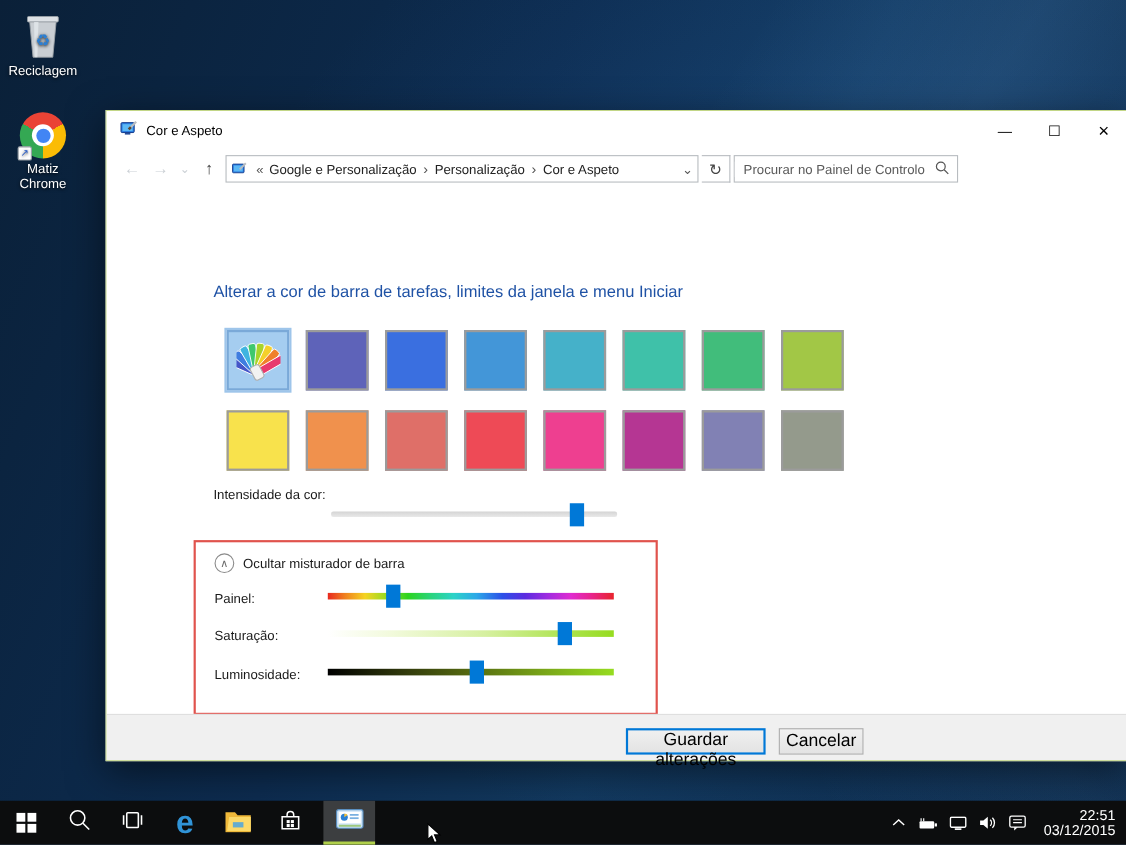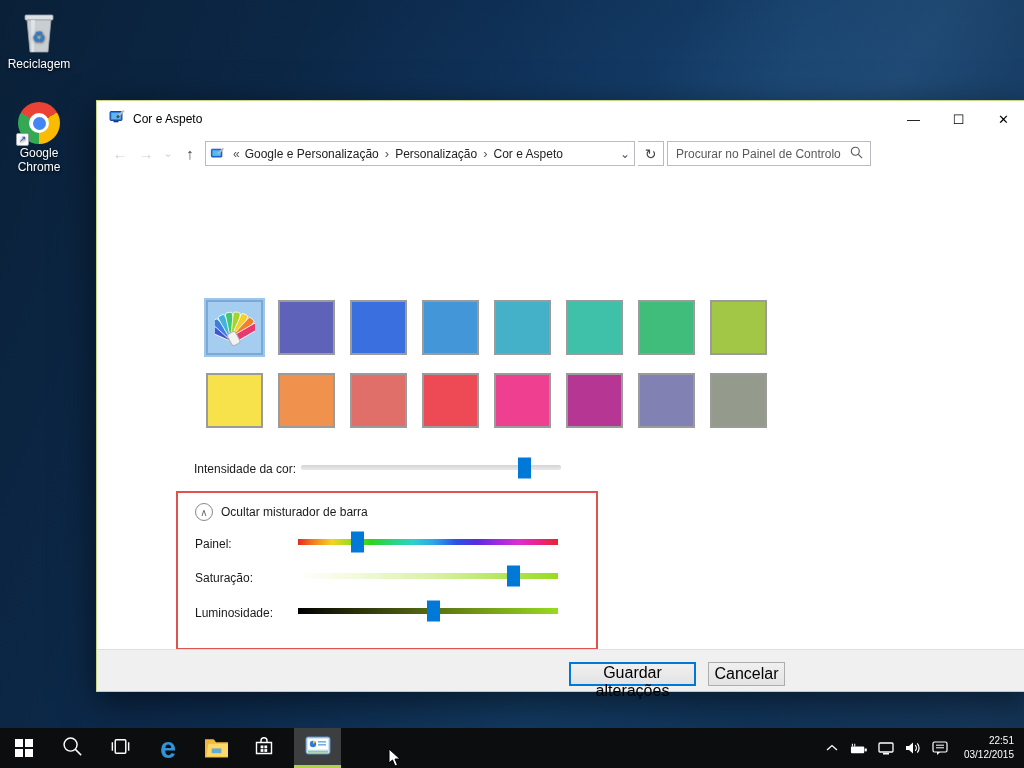--- a/index.html
+++ b/index.html
@@ -76,21 +76,21 @@
 
   .content { position:absolute; left:0; top:68px; right:0; bottom:42px; background:#fff; }
   .heading { position:absolute; left:97px; top:88px; font-size:15px; color:#1f52a5; }
 
   .swatch-grid { position:absolute; left:109px; top:131px; width:600px; display:grid;
     grid-template-columns:repeat(8, 57px); grid-auto-rows:55px; column-gap:15px; row-gap:18px; }
   .swatch { width:57px; height:55px; border:2px solid #9b9b9b; cursor:pointer; }
   .swatch.auto { background:#a5cdf0; border-color:#7aa9d8; display:flex; align-items:center; justify-content:center; }
   .swatch.selected { outline:2px solid #9ec5ea; outline-offset:0; }
 
-  .intensity-label { position:absolute; left:97px; top:293px; font-size:12px; color:#1a1a1a;text-align:right; }
+  .intensity-label { position:absolute; left:97px; top:274px; font-size:12px; color:#1a1a1a;text-align:right; }
   .intensity-track { position:absolute; left:204px; top:296px; width:260px; height:5px;
     background:linear-gradient(180deg,#d4d4d4,#e9e9e9); border-radius:2px; }
   .slider-thumb { position:absolute; top:50%; transform:translateY(-50%); width:13px; height:21px;
     background:#0078d7; cursor:pointer; }
 
   .mixer-box { position:absolute; left:79px; top:322px; width:422px; height:159px; border:2px solid #e0534d; }
   .mixer-toggle { position:absolute; left:17px; top:10px; display:flex; align-items:center; cursor:pointer; }
   .toggle-circle { width:18px; height:18px; border:1px solid #8a8a8a; border-radius:50%; color:#6a6a6a;
     font-size:10px; display:flex; align-items:center; justify-content:center; }
   .mixer-toggle .lbl { margin-left:8px; font-size:12px; color:#1a1a1a; }
@@ -112,21 +112,21 @@
   
   .taskbar { position:absolute; left:0; right:0; bottom:0; height:40px; background:#0c0d0e; display:flex; align-items:stretch; }
   .tb-cell { width:48px; display:flex; align-items:center; justify-content:center; cursor:pointer; position:relative; }
   .tb-cell.active { background:#3c3e40; width:47px; margin-left:6px; }
   .tb-cell.active::after { content:""; position:absolute; left:0; right:0; bottom:0; height:3px; background:#b0d04b; }
   .start-grid { display:grid; grid-template-columns:8px 8px; grid-auto-rows:8px; gap:2px; }
   .start-grid span { background:#fff; }
   .edge-e { color:#3094d8; font-size:29px; font-weight:bold; line-height:29px; }
   .tray { position:absolute; right:0; top:0; height:40px; display:flex; align-items:center; gap:9px; padding-right:10px; }
   .tray-icon { display:flex; align-items:center; justify-content:center; width:18px; cursor:pointer; }
-  .clock { color:#fff; font-size:10px; text-align:right; line-height:14px; margin-left:6px; cursor:default; }
+  .clock { color:#fff; font-size:13px; text-align:right; line-height:14px; margin-left:6px; cursor:default; }
 
   .cursor { position:absolute; left:388px; top:748px; z-index:50; pointer-events:none; }
 </style>
 </head>
 <body>
 
 <div class="desktop">
   <div class="beam b1"></div>
   <div class="beam b2"></div>
   <div class="logo-pane pane-top"></div>
@@ -148,21 +148,21 @@
 </div>
 
 <div class="desk-icon" id="icon-chrome">
   <span class="chrome-wrap" style="display:block;">
     <span class="c-outer" style="display:block;"></span>
     <span class="c-white" style="display:block;"></span>
     <span class="c-blue" style="display:block;"></span>
     <span class="shortcut-badge">↗</span>
   </span>
   <span>
-    <span>Google</span><br>
+    <span>Matiz</span><br>
     <span>Chrome</span>
   </span>
 </div>
 
 <div class="window">
 
   <div class="titlebar">
     <span class="app-icon">
       <svg width="16" height="16" viewBox="0 0 16 16">
         <rect x="1" y="2.5" width="12" height="9" rx="1" fill="#2a7de0" stroke="#123a8c" stroke-width="0.9"></rect>
@@ -209,20 +209,21 @@
       <span class="mag">
         <svg width="13" height="13" viewBox="0 0 14 14">
           <circle cx="5.7" cy="5.7" r="4.3" stroke="#555" fill="none" stroke-width="1.2"></circle>
           <line x1="9" y1="9" x2="13" y2="13" stroke="#555" stroke-width="1.2"></line>
         </svg>
       </span>
     </div>
   </div>
 
   <div class="content">
+    <div class="heading">Alterar a cor de barra de tarefas, limites da janela e menu Iniciar</div>
 
     <div class="swatch-grid">
         <div class="swatch auto selected">
           <svg width="40" height="38" viewBox="0 0 40 38">
             <g transform="translate(19,30)">
               <rect x="-3.4" y="-27" width="7" height="25" rx="2" transform="rotate(-66)" fill="#4656c8" stroke="#ffffff" stroke-width="0.8"></rect>
               <rect x="-3.4" y="-27" width="7" height="25" rx="2" transform="rotate(-48)" fill="#3f7de0" stroke="#ffffff" stroke-width="0.8"></rect>
               <rect x="-3.4" y="-27" width="7" height="25" rx="2" transform="rotate(-30)" fill="#3fb4e0" stroke="#ffffff" stroke-width="0.8"></rect>
               <rect x="-3.4" y="-27" width="7" height="25" rx="2" transform="rotate(-12)" fill="#3fc86e" stroke="#ffffff" stroke-width="0.8"></rect>
               <rect x="-3.4" y="-27" width="7" height="25" rx="2" transform="rotate(6)" fill="#a8d42a" stroke="#ffffff" stroke-width="0.8"></rect>

